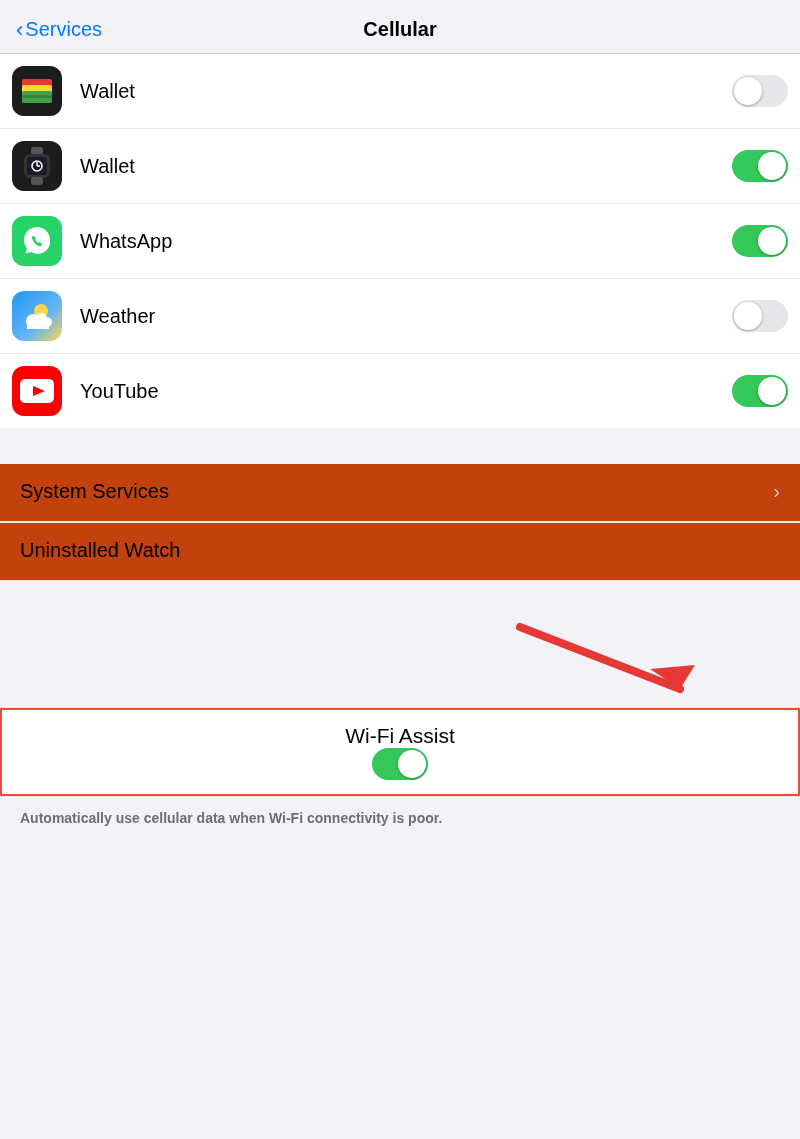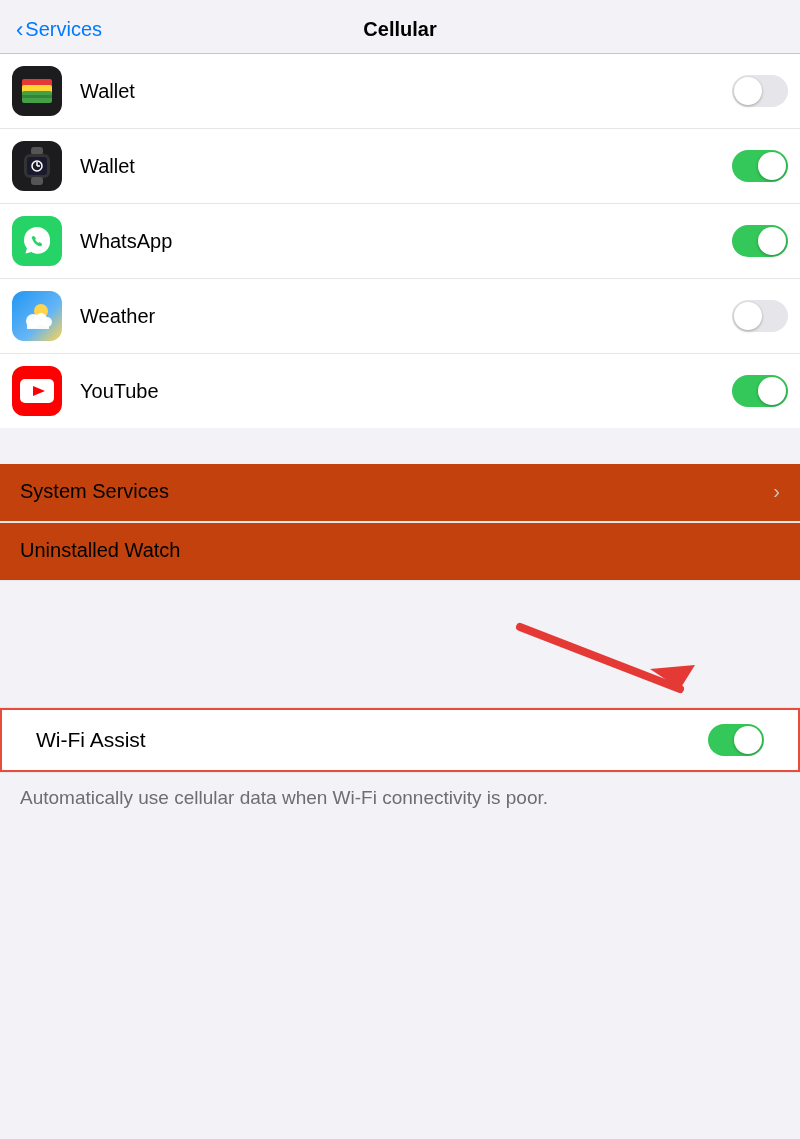--- a/index.html
+++ b/index.html
@@ -130,38 +130,40 @@
       display: flex;
       align-items: flex-start;
       padding: 16px 20px;
       background: #c2410c;
       border-bottom: 1px solid #e5e5ea;
       min-height: 58px;
     }
     .wifi-assist-row {
       display: flex;
       align-items: center;
-      padding: 14px 34px;
+      padding: 14px 20px;
       background: #fff;
       border: 2.5px solid #e74c3c;
       min-height: 64px;
       position: relative;
+      flex-direction: column;
     }
     .wifi-assist-label {
       font-size: 21px;
       color: #000;
       flex: 1;
       font-weight: 400;
     }
     .wifi-assist-description {
       padding: 12px 20px 20px;
       color: #6d6d72;
-      font-size: 19px;
+      font-size: 14px;
       line-height: 1.4;
       background: #f2f2f7;
+      font-weight: bold;
     }
 
     
     .wallet-icon-bg {
       background: #1c1c1e;
       width: 50px;
       height: 50px;
       border-radius: 12px;
       display: flex;
       align-items: center;

